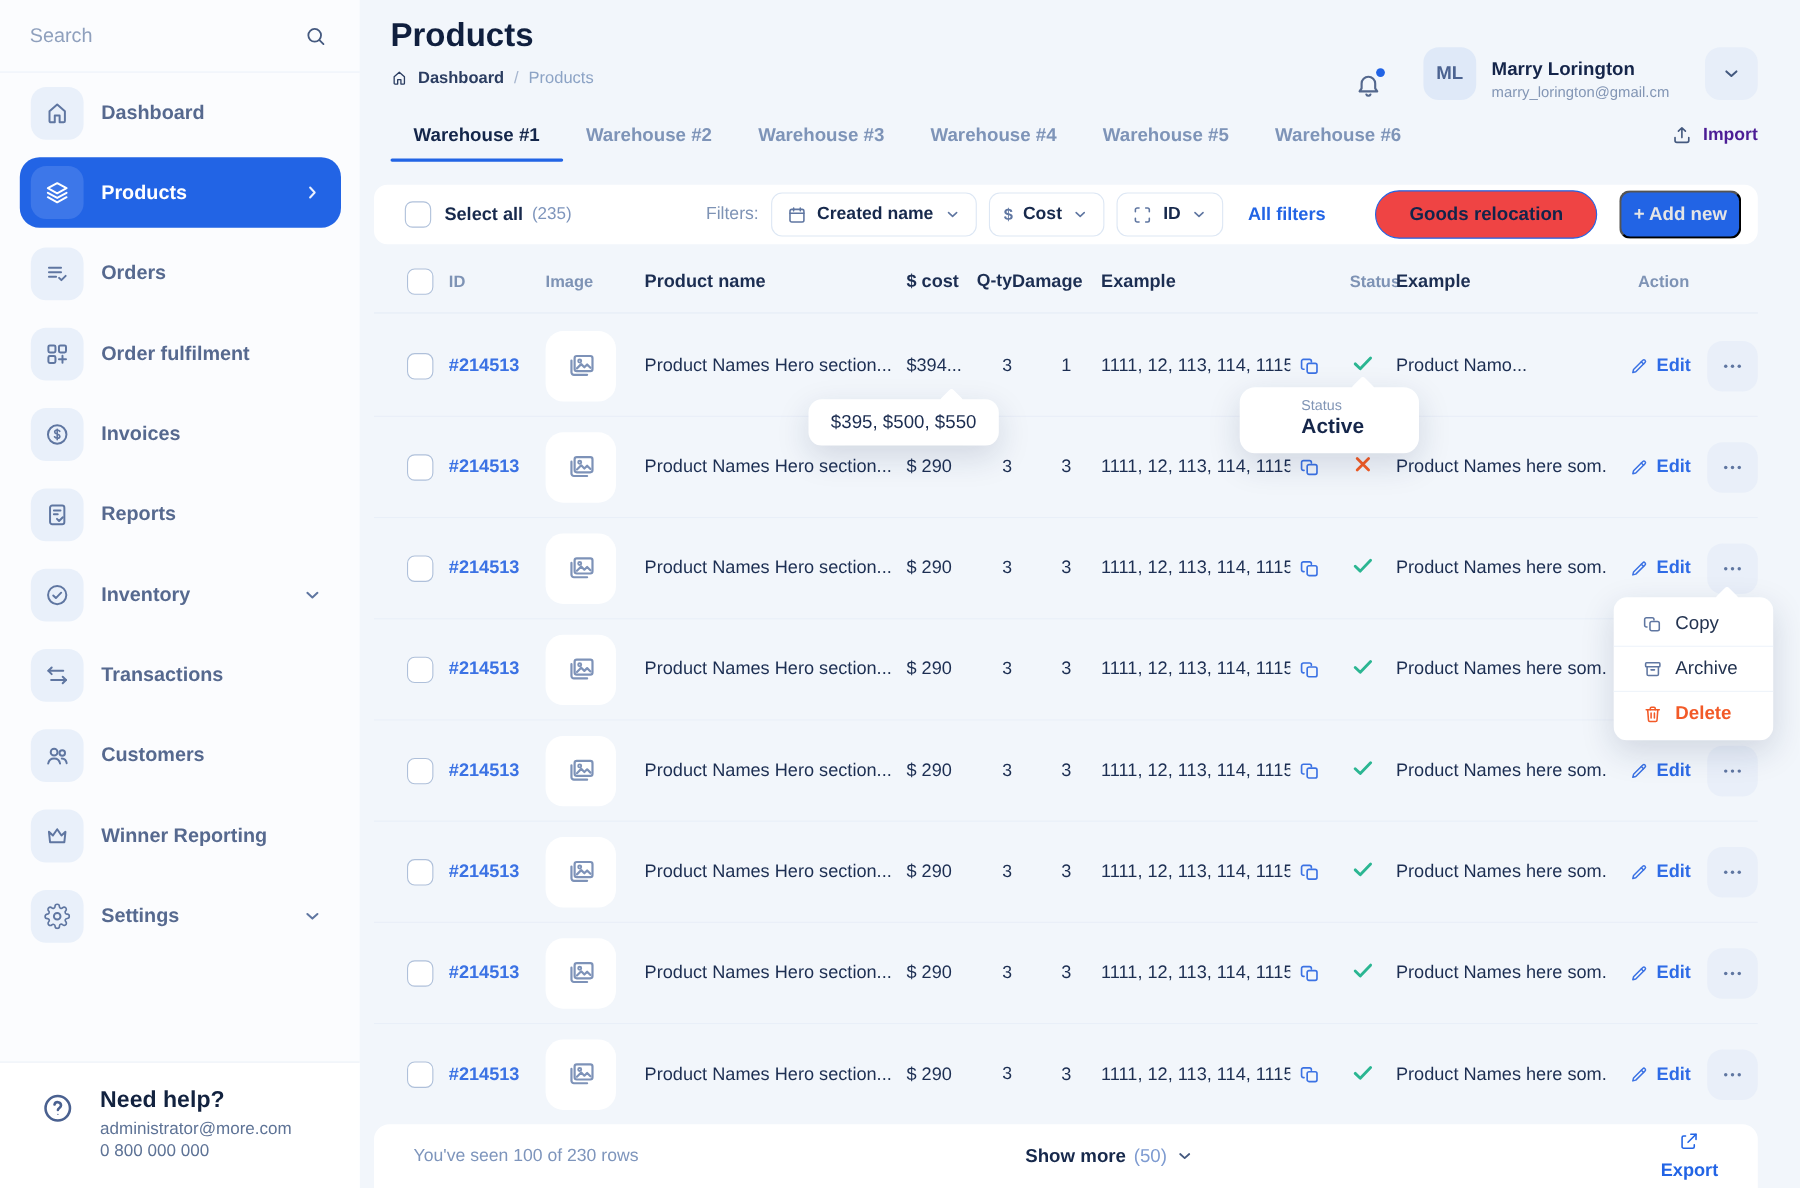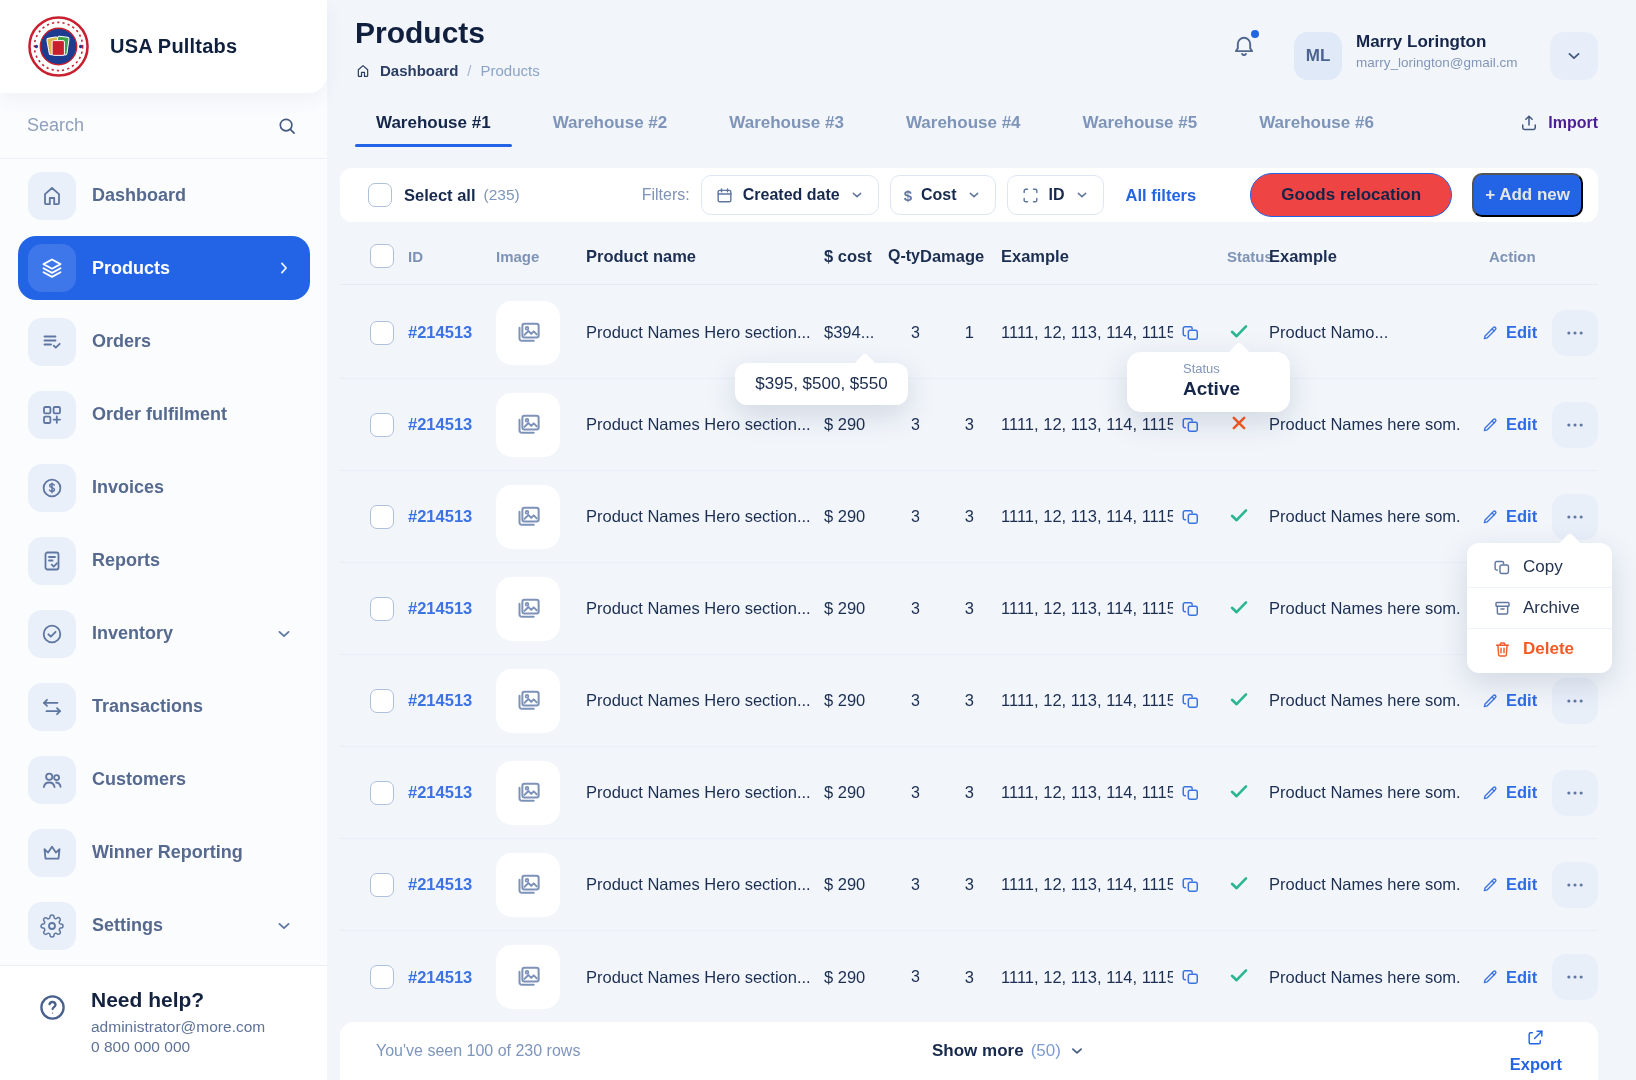--- a/index.html
+++ b/index.html
@@ -49,34 +49,34 @@
   .help-line + .help-line{margin-top:2px;}
 
   
   .topbar{position:absolute; left:340px; top:0; width:1258px; height:105px;}
   .page-title{position:absolute; left:15px; top:16px; font-size:30px; font-weight:800; color:#101F3E;}
   .crumbs{position:absolute; left:15px; top:62px; display:flex; align-items:center; gap:9px; font-size:15px;}
   .crumbs .home-ic{width:16px; height:16px; color:#2B3D61;}
   .crumb-a{color:#2B3D61; font-weight:600;}
   .crumb-sep{color:#A5B5CE;}
   .crumb-cur{color:#8CA3C5;}
-  .user-cluster{position:absolute; right:0; top:32px; display:flex; align-items:flex-start;}
+  .user-cluster{position:absolute; right:0; top:43px; display:flex; align-items:flex-end;}
   .bell-wrap{position:relative; width:26px; height:27px; color:#54688D; margin-right:37px; cursor:pointer;}
   .bell-dot{position:absolute; right:-2px; top:-2px; width:8px; height:8px; border-radius:50%; background:var(--accent);}
   .avatar{width:48px; height:48px; border-radius:14px; background:#DFE9F8; color:#4C6391;
     display:flex; align-items:center; justify-content:center; font-size:17px; font-weight:700; cursor:pointer;}
   .user-info{margin-left:14px; width:158px;}
   .user-name{font-size:17px; font-weight:800; color:#15254A; white-space:nowrap;}
   .user-email{font-size:13.5px; color:#8396B5; margin-top:3px; white-space:nowrap;}
   .user-chev-btn{margin-left:36px; width:48px; height:48px; border-radius:14px; background:#E7EEF9;
     display:flex; align-items:center; justify-content:center; color:#44597F; cursor:pointer;}
   .user-chev-btn .ic{width:20px; height:20px;}
 
   
-  .tabsrow{position:absolute; left:340px; top:105px; width:1258px; height:40px; display:flex; align-items:stretch;gap:20px;}
+  .tabsrow{position:absolute; left:340px; top:105px; width:1258px; height:40px; display:flex; align-items:stretch;}
   .tab{position:relative; padding:0 21px; line-height:36px; font-size:17px; font-weight:800; color:#7E94B8; cursor:pointer; white-space:nowrap;}
   .tab:first-child{margin-left:15px;}
   .tab.active{color:#14264A;}
   .tab.active::after{content:""; position:absolute; left:0; right:0; bottom:-2px; height:3px; border-radius:3px; background:var(--accent);}
   .import-btn{margin-left:auto; display:flex; align-items:center; gap:9px; cursor:pointer; padding-bottom:4px;}
   .import-btn .ic{width:20px; height:20px; color:#44597F;}
   .import-btn span{font-size:16px; font-weight:700; color:#4c1d95;}
 
   
   .filtercard{position:absolute; left:340px; top:168px; width:1258px; height:54px; background:#fff;
@@ -163,39 +163,20 @@
   .ctx-item .ic{width:19px; height:19px; color:#5F76A1;}
   .ctx-item span{font-size:17px; color:#233350;}
   .ctx-item.danger .ic{color:var(--danger);}
   .ctx-item.danger span{color:var(--danger); font-weight:600;}
   .ctx-sep{height:1px; background:#EEF3FA; margin:0 0;}
 </style>
 </head>
 <body>
 
 <aside class="sidebar">
-  <div class="logo-card">
-    <span class="ic logo-badge">
-      <svg viewBox="0 0 64 64">
-        <circle cx="32" cy="32" r="29.5" fill="#fff" stroke="#C8202F" stroke-width="2.6"></circle>
-        <circle cx="32" cy="32" r="24.5" fill="none" stroke="#C8202F" stroke-width="1.6" stroke-dasharray="2.2 3.2"></circle>
-        <circle cx="32" cy="32" r="18.5" fill="#1D3B8F" stroke="#C8202F" stroke-width="1.4"></circle>
-        <g transform="rotate(-10 32 32)">
-            <rect x="21.5" y="22" width="11" height="17" rx="1.6" fill="#D8B84F" stroke="#fff" stroke-width="1"></rect>
-          </g>
-        <g transform="rotate(8 32 32)">
-            <rect x="30" y="21.5" width="11.5" height="18" rx="1.6" fill="#3FA34D" stroke="#fff" stroke-width="1"></rect>
-          </g>
-        <rect x="25.5" y="26" width="12.5" height="15" rx="1.4" fill="#C8202F" stroke="#fff" stroke-width="1"></rect>
-        <circle cx="9.5" cy="32" r="1.7" fill="#1D3B8F"></circle>
-          <circle cx="54.5" cy="32" r="1.7" fill="#1D3B8F"></circle>
-      </svg>
-    </span>
-    <span class="brand-name">USA Pulltabs</span>
-  </div>
 
   <div class="search-row">
     <input type="text" placeholder="Search" style="">
     <span class="ic search-ic">
         <svg viewBox="0 0 24 24" fill="none" stroke="currentColor" stroke-width="1.8" stroke-linecap="round" stroke-linejoin="round">
           <circle cx="11" cy="11" r="6.3"></circle>
           <path d="m15.7 15.7 4 4"></path>
         </svg>
       </span>
   </div>
@@ -422,21 +403,21 @@
   <span class="sel-all">Select all</span>
   <span class="sel-count">(235)</span>
   <span class="filters-lbl">Filters:</span>
   <div class="pill">
       <span class="ic p-ic">
         <svg viewBox="0 0 24 24" fill="none" stroke="currentColor" stroke-width="1.8" stroke-linecap="round" stroke-linejoin="round">
           <rect x="4" y="5.5" width="16" height="14.5" rx="2"></rect>
           <path d="M4 10h16M8.2 3.8v3.4M15.8 3.8v3.4"></path>
         </svg>
       </span>
-      <span class="p-lbl">Created date</span>
+      <span class="p-lbl">Created name</span>
       <span class="ic p-chev">
         <svg viewBox="0 0 24 24" fill="none" stroke="currentColor" stroke-width="1.8" stroke-linecap="round" stroke-linejoin="round">
           <path d="m6.5 9.5 5.5 5 5.5-5" stroke-width="2.2"></path>
         </svg>
       </span>
     </div>
     <div class="pill">
       <span class="p-dollar">$</span>
       <span class="p-lbl">Cost</span>
       <span class="ic p-chev">

